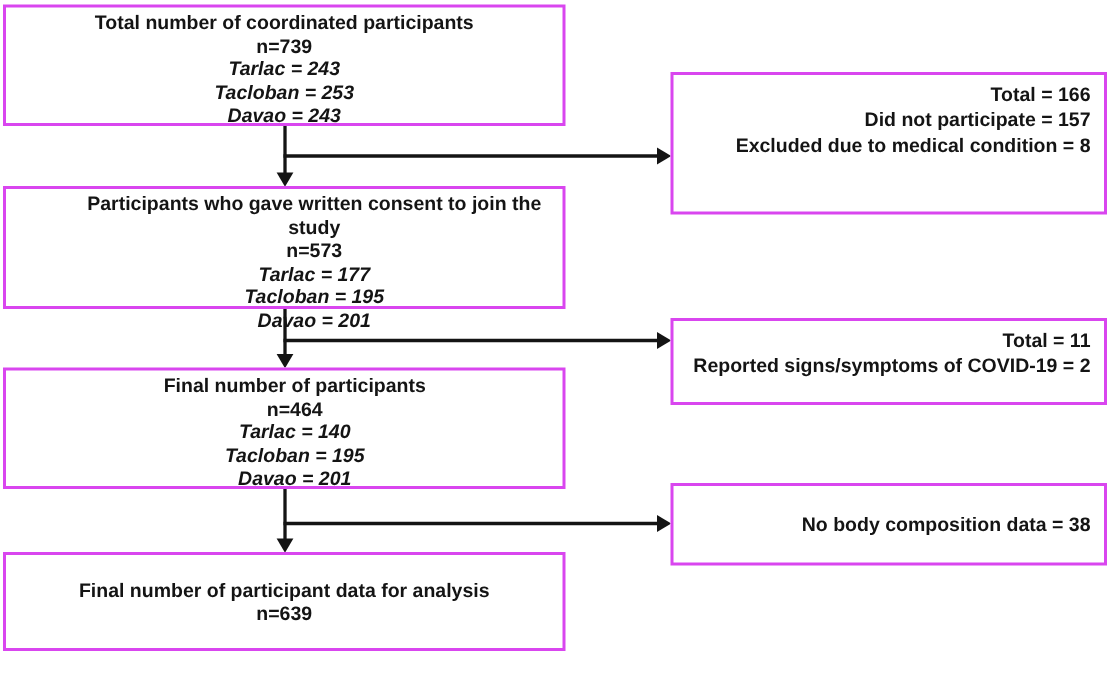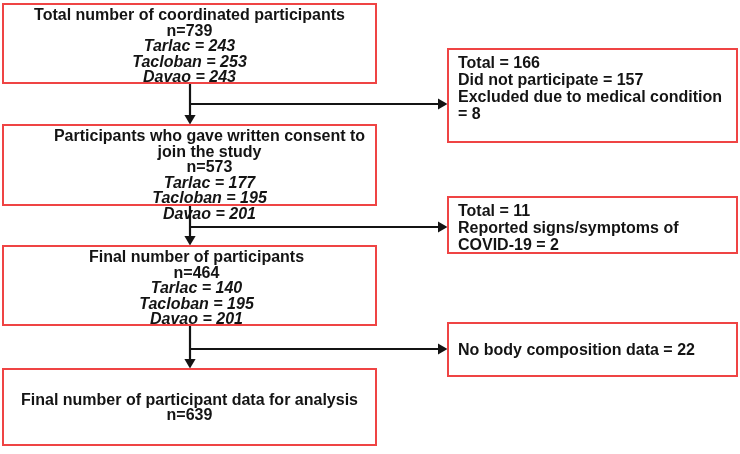--- a/index.html
+++ b/index.html
@@ -15,52 +15,52 @@
   }
   .connectors {
     position: absolute;
     left: 0; top: 0;
     width: 740px; height: 454px;
   }
   .connectors line { stroke: #141414; stroke-width: 2.2; }
   .connectors polygon { fill: #141414; }
   .box {
     position: absolute;
-    border: 2px solid #ef4444;
+    border: 2px solid #d946ef;
     background: #ffffff;
-    font-size: 16px;
+    font-size: 13px;
     font-weight: 700;
     line-height: 15.5px;
   }
   .mbox { text-align: center; padding-top: 2px; }
   .mbox .site { font-style: italic; }
   .mbox.centered {
     display: flex;
     flex-direction: column;
     justify-content: center;
     padding-top: 0;
   }
   .rbox {
-    text-align: left;
+    text-align: right;
     padding: 4px 9px;
     line-height: 17px;
   }
   .rbox.vcenter {
     display: flex;
     flex-direction: column;
     justify-content: center;
   }
   
   .b1 { left: 2px;   top: 3px;   width: 375px; height: 81px; }
   .b2 { left: 2px;   top: 124px; width: 375px; height: 82px; padding-left: 40px; }
   .b3 { left: 2px;   top: 245px; width: 375px; height: 81px; padding-left: 14px; }
-  .b4 { left: 2px;   top: 368px; width: 375px; height: 78px; }
+  .b4 { left: 2px;   top: 368px; width: 375px; height: 66px; }
   
   .r1 { left: 447px; top: 48px;  width: 291px; height: 95px; }
-  .r2 { left: 447px; top: 196px; width: 291px; height: 58px; }
+  .r2 { left: 447px; top: 212px; width: 291px; height: 58px; }
   .r3 { left: 447px; top: 322px; width: 291px; height: 55px; }
 </style>
 </head>
 <body>
 
 <div class="canvas">
 
   <svg class="connectors" width="740" height="454" viewBox="0 0 740 454" aria-hidden="true">
 
     <g>
@@ -128,16 +128,16 @@
     <div>Did not participate = 157</div>
     <div>Excluded due to medical condition = 8</div>
   </div>
 
   <div class="box rbox r2">
     <div>Total = 11</div>
     <div>Reported signs/symptoms of COVID-19 = 2</div>
   </div>
 
   <div class="box rbox vcenter r3">
-    <div>No body composition data = 22</div>
+    <div>No body composition data = 38</div>
   </div>
 
 </div>
 
 </body></html>

